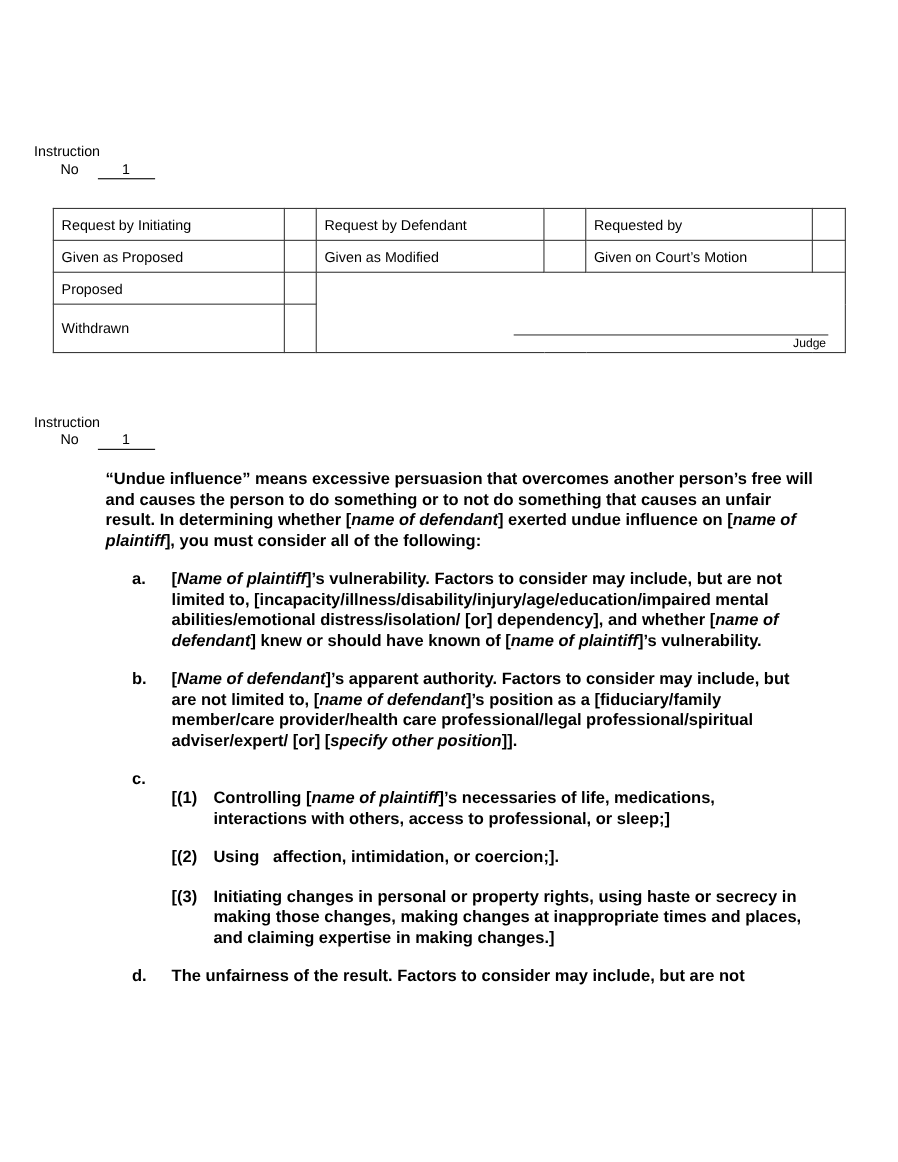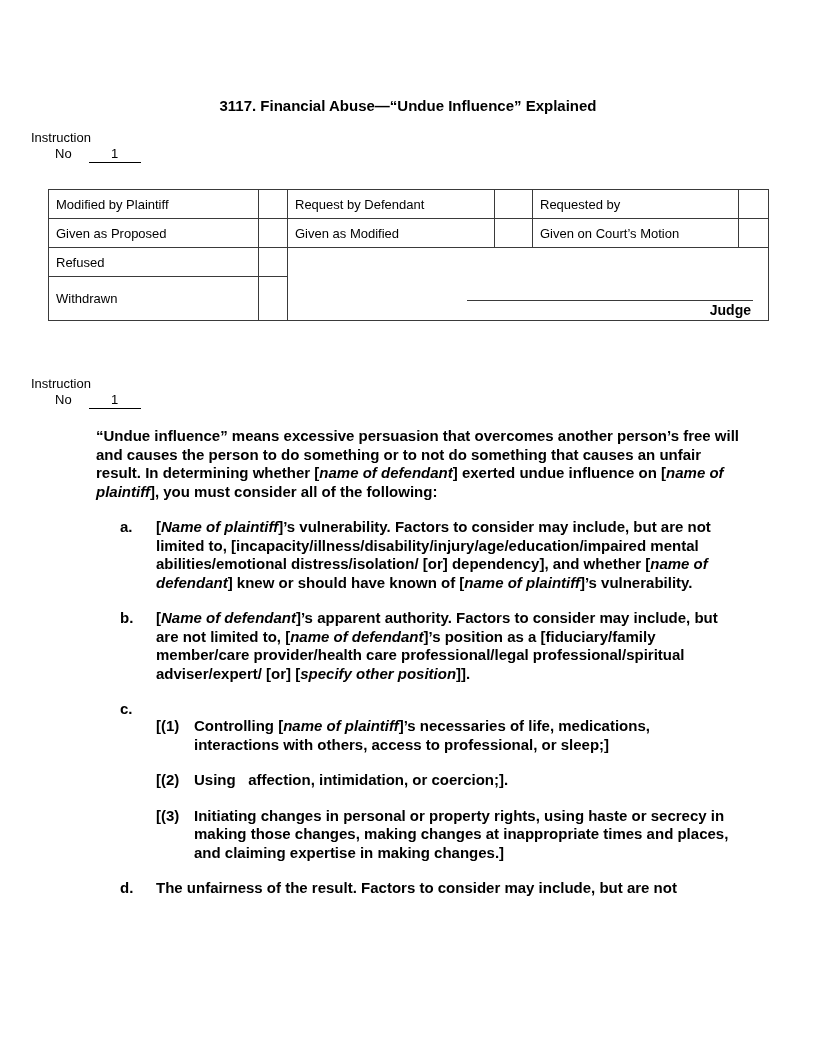--- a/index.html
+++ b/index.html
@@ -32,76 +32,75 @@
   table.form td {
     border: 1px solid #3a3a3a; font-size: 13px;
     padding: 0 0 0 7px; vertical-align: middle;
   }
   td.chk { padding: 0; }
   tr.r1 td, tr.r2 td, tr.r3 td { height: 28px; }
   tr.r4 td { height: 43px; }
   td.merged { position: relative; padding: 0; }
   .sig { position: absolute; right: 15px; bottom: 2px; width: 286px; }
   .sig-line { border-bottom: 1px solid #3a3a3a; height: 14px; }
-  .sig-label { text-align: right; font-size: 14px; padding: 1px 2px 0 0; font-weight: bold; }
+  .sig-label { text-align: right; font-size: 11px; padding: 1px 2px 0 0; }
 
   .bodyblock {
     position: absolute; top: 427px; left: 96px; width: 643px;
     font-size: 15px; font-weight: bold; line-height: 18.5px;
   }
   .bodyblock span { white-space: pre-wrap; }
   .it { font-style: italic; }
   p.para { margin: 0; }
   .item { display: flex; margin-top: 17px; margin-left: 24px; }
   .marker { flex: none; width: 36px; }
   .itext { flex: 1; min-width: 0; }
   .sub { display: flex; margin-top: 17px; }
   .marker2 { flex: none; width: 38px; }
   .stext { flex: 1; min-width: 0; }
 </style>
 </head>
 <body>
 
 <div class="page">
 
-  <h1 class="title">3117. Financial Abuse—“Undue Influence” Explained</h1>
 
   <div class="instr instr-top">
     <div>Instruction</div>
     <div class="no-row"><span>No</span><span class="blank">1</span></div>
   </div>
 
   <table class="form">
     <colgroup>
       <col style="width:210px">
         <col style="width:29px">
         <col style="width:207px">
         <col style="width:38px">
         <col style="width:206px">
         <col style="width:30px">
     </colgroup>
     <tbody>
       <tr class="r1">
-        <td>Modified by Plaintiff</td>
+        <td>Request by Initiating</td>
         <td class="chk"></td>
         <td>Request by Defendant</td>
         <td class="chk"></td>
         <td>Requested by</td>
         <td class="chk"></td>
       </tr>
       <tr class="r2">
         <td>Given as Proposed</td>
         <td class="chk"></td>
         <td>Given as Modified</td>
         <td class="chk"></td>
         <td>Given on Court’s Motion</td>
         <td class="chk"></td>
       </tr>
       <tr class="r3">
-        <td>Refused</td>
+        <td>Proposed</td>
         <td class="chk"></td>
         <td class="merged" colspan="4" rowspan="2">
           <div class="sig">
             <div class="sig-line"></div>
             <div class="sig-label">Judge</div>
           </div>
         </td>
       </tr>
       <tr class="r4">
         <td>Withdrawn</td>

